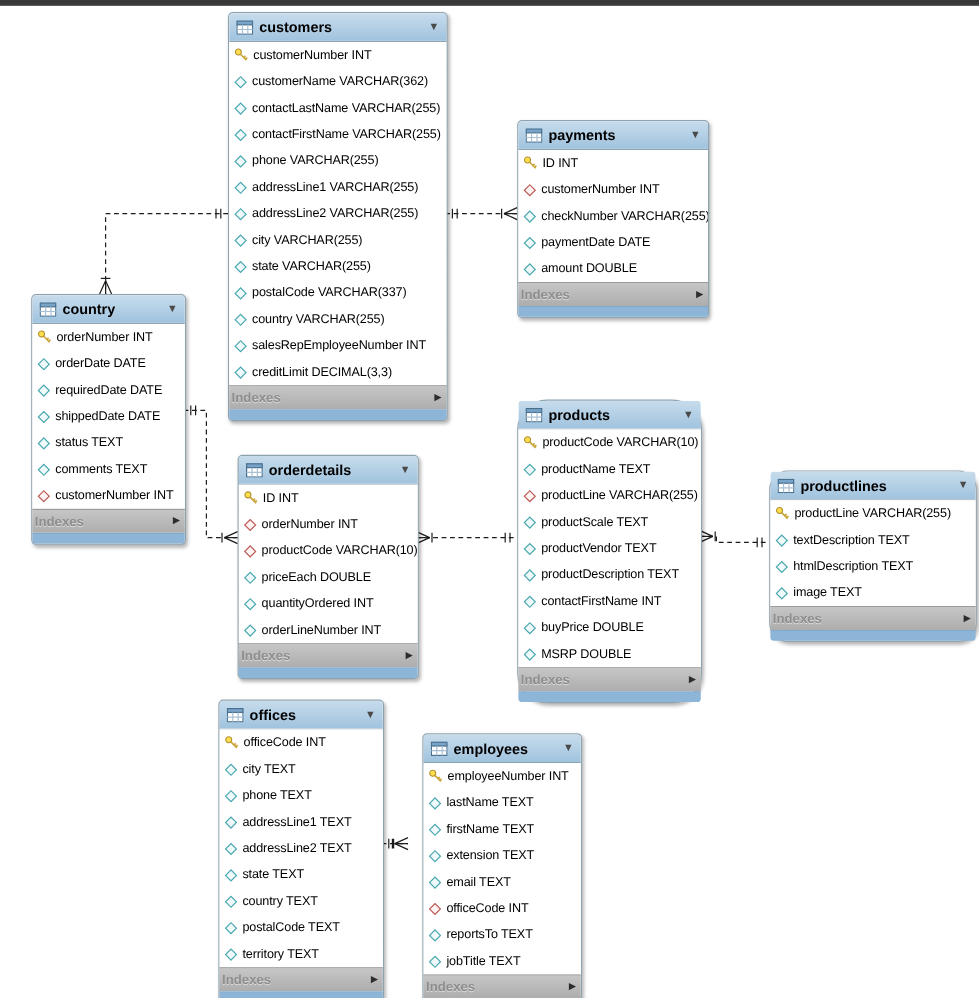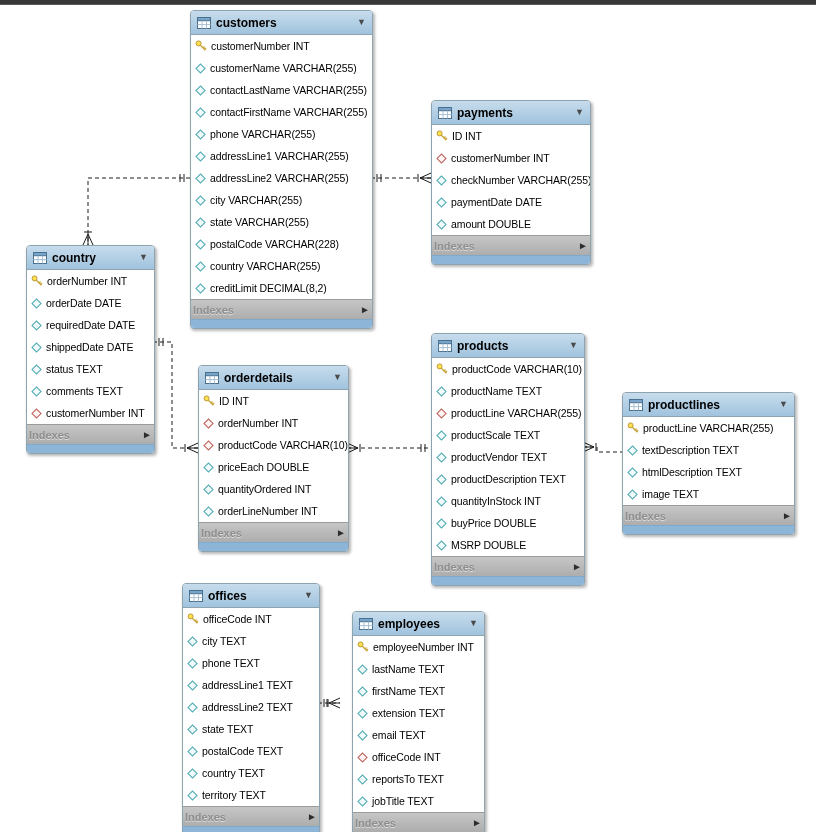--- a/index.html
+++ b/index.html
@@ -111,21 +111,21 @@
             </svg>
           </span>
           <span>customerNumber INT</span>
         </div>
         <div class="tbl-row">
           <span class="icon">
             <svg width="11" height="11" viewBox="0 0 11 11">
               <rect x="2.3" y="2.3" width="6.4" height="6.4" transform="rotate(45 5.5 5.5)" fill="#f0fafa" stroke="#49a8b0" stroke-width="1"></rect>
             </svg>
           </span>
-          <span>customerName VARCHAR(255)</span>
+          <span>customerName VARCHAR(362)</span>
         </div>
         <div class="tbl-row">
           <span class="icon">
             <svg width="11" height="11" viewBox="0 0 11 11">
               <rect x="2.3" y="2.3" width="6.4" height="6.4" transform="rotate(45 5.5 5.5)" fill="#f0fafa" stroke="#49a8b0" stroke-width="1"></rect>
             </svg>
           </span>
           <span>contactLastName VARCHAR(255)</span>
         </div>
         <div class="tbl-row">
@@ -175,37 +175,45 @@
             </svg>
           </span>
           <span>state VARCHAR(255)</span>
         </div>
         <div class="tbl-row">
           <span class="icon">
             <svg width="11" height="11" viewBox="0 0 11 11">
               <rect x="2.3" y="2.3" width="6.4" height="6.4" transform="rotate(45 5.5 5.5)" fill="#f0fafa" stroke="#49a8b0" stroke-width="1"></rect>
             </svg>
           </span>
-          <span>postalCode VARCHAR(228)</span>
+          <span>postalCode VARCHAR(337)</span>
         </div>
         <div class="tbl-row">
           <span class="icon">
             <svg width="11" height="11" viewBox="0 0 11 11">
               <rect x="2.3" y="2.3" width="6.4" height="6.4" transform="rotate(45 5.5 5.5)" fill="#f0fafa" stroke="#49a8b0" stroke-width="1"></rect>
             </svg>
           </span>
           <span>country VARCHAR(255)</span>
         </div>
         <div class="tbl-row">
           <span class="icon">
             <svg width="11" height="11" viewBox="0 0 11 11">
               <rect x="2.3" y="2.3" width="6.4" height="6.4" transform="rotate(45 5.5 5.5)" fill="#f0fafa" stroke="#49a8b0" stroke-width="1"></rect>
             </svg>
           </span>
-          <span>creditLimit DECIMAL(8,2)</span>
+          <span>salesRepEmployeeNumber INT</span>
+        </div>
+        <div class="tbl-row">
+          <span class="icon">
+            <svg width="11" height="11" viewBox="0 0 11 11">
+              <rect x="2.3" y="2.3" width="6.4" height="6.4" transform="rotate(45 5.5 5.5)" fill="#f0fafa" stroke="#49a8b0" stroke-width="1"></rect>
+            </svg>
+          </span>
+          <span>creditLimit DECIMAL(3,3)</span>
         </div>
         <div class="tbl-footer">
           <span>Indexes</span>
           <span class="expand">►</span>
         </div>
         <div class="tbl-bottom"></div>
       </div>
       <div class="db-table" style="left: 431px; top: 100px; width: 158px;">
         <div class="tbl-header">
           <span class="icon">
@@ -345,21 +353,21 @@
             </svg>
           </span>
           <span>customerNumber INT</span>
         </div>
         <div class="tbl-footer">
           <span>Indexes</span>
           <span class="expand">►</span>
         </div>
         <div class="tbl-bottom"></div>
       </div>
-      <div class="db-table" style="left: 198px; top: 365px; width: 149px; text-align: right;">
+      <div class="db-table" style="left: 198px; top: 379px; width: 149px; text-align: right;">
         <div class="tbl-header">
           <span class="icon">
             <svg width="14" height="12" viewBox="0 0 14 12">
               <rect x="0.5" y="0.5" width="13" height="11" fill="#ffffff" stroke="#49708f"></rect>
               <rect x="0.5" y="0.5" width="13" height="3.2" fill="#79a4c9" stroke="#49708f"></rect>
               <line x1="5" y1="3.7" x2="5" y2="11.5" stroke="#a9c0d4"></line>
               <line x1="9.5" y1="3.7" x2="9.5" y2="11.5" stroke="#a9c0d4"></line>
               <line x1="0.5" y1="7.6" x2="13.5" y2="7.6" stroke="#a9c0d4"></line>
             </svg>
           </span>
@@ -418,21 +426,21 @@
             </svg>
           </span>
           <span>orderLineNumber INT</span>
         </div>
         <div class="tbl-footer">
           <span>Indexes</span>
           <span class="expand">►</span>
         </div>
         <div class="tbl-bottom"></div>
       </div>
-      <div class="db-table" style="left: 431px; top: 333px; width: 152px;">
+      <div class="db-table" style="left: 431px; top: 333px; width: 152px; border-radius: 25px;">
         <div class="tbl-header">
           <span class="icon">
             <svg width="14" height="12" viewBox="0 0 14 12">
               <rect x="0.5" y="0.5" width="13" height="11" fill="#ffffff" stroke="#49708f"></rect>
               <rect x="0.5" y="0.5" width="13" height="3.2" fill="#79a4c9" stroke="#49708f"></rect>
               <line x1="5" y1="3.7" x2="5" y2="11.5" stroke="#a9c0d4"></line>
               <line x1="9.5" y1="3.7" x2="9.5" y2="11.5" stroke="#a9c0d4"></line>
               <line x1="0.5" y1="7.6" x2="13.5" y2="7.6" stroke="#a9c0d4"></line>
             </svg>
           </span>
@@ -491,21 +499,21 @@
             </svg>
           </span>
           <span>productDescription TEXT</span>
         </div>
         <div class="tbl-row">
           <span class="icon">
             <svg width="11" height="11" viewBox="0 0 11 11">
               <rect x="2.3" y="2.3" width="6.4" height="6.4" transform="rotate(45 5.5 5.5)" fill="#f0fafa" stroke="#49a8b0" stroke-width="1"></rect>
             </svg>
           </span>
-          <span>quantityInStock INT</span>
+          <span>contactFirstName INT</span>
         </div>
         <div class="tbl-row">
           <span class="icon">
             <svg width="11" height="11" viewBox="0 0 11 11">
               <rect x="2.3" y="2.3" width="6.4" height="6.4" transform="rotate(45 5.5 5.5)" fill="#f0fafa" stroke="#49a8b0" stroke-width="1"></rect>
             </svg>
           </span>
           <span>buyPrice DOUBLE</span>
         </div>
         <div class="tbl-row">
@@ -515,21 +523,21 @@
             </svg>
           </span>
           <span>MSRP DOUBLE</span>
         </div>
         <div class="tbl-footer">
           <span>Indexes</span>
           <span class="expand">►</span>
         </div>
         <div class="tbl-bottom"></div>
       </div>
-      <div class="db-table" style="left: 622px; top: 392px; width: 171px;">
+      <div class="db-table" style="left: 641px; top: 392px; width: 171px; border-radius: 16px;">
         <div class="tbl-header">
           <span class="icon">
             <svg width="14" height="12" viewBox="0 0 14 12">
               <rect x="0.5" y="0.5" width="13" height="11" fill="#ffffff" stroke="#49708f"></rect>
               <rect x="0.5" y="0.5" width="13" height="3.2" fill="#79a4c9" stroke="#49708f"></rect>
               <line x1="5" y1="3.7" x2="5" y2="11.5" stroke="#a9c0d4"></line>
               <line x1="9.5" y1="3.7" x2="9.5" y2="11.5" stroke="#a9c0d4"></line>
               <line x1="0.5" y1="7.6" x2="13.5" y2="7.6" stroke="#a9c0d4"></line>
             </svg>
           </span>
@@ -645,29 +653,29 @@
             </svg>
           </span>
           <span>state TEXT</span>
         </div>
         <div class="tbl-row">
           <span class="icon">
             <svg width="11" height="11" viewBox="0 0 11 11">
               <rect x="2.3" y="2.3" width="6.4" height="6.4" transform="rotate(45 5.5 5.5)" fill="#f0fafa" stroke="#49a8b0" stroke-width="1"></rect>
             </svg>
           </span>
+          <span>country TEXT</span>
+        </div>
+        <div class="tbl-row">
+          <span class="icon">
+            <svg width="11" height="11" viewBox="0 0 11 11">
+              <rect x="2.3" y="2.3" width="6.4" height="6.4" transform="rotate(45 5.5 5.5)" fill="#f0fafa" stroke="#49a8b0" stroke-width="1"></rect>
+            </svg>
+          </span>
           <span>postalCode TEXT</span>
-        </div>
-        <div class="tbl-row">
-          <span class="icon">
-            <svg width="11" height="11" viewBox="0 0 11 11">
-              <rect x="2.3" y="2.3" width="6.4" height="6.4" transform="rotate(45 5.5 5.5)" fill="#f0fafa" stroke="#49a8b0" stroke-width="1"></rect>
-            </svg>
-          </span>
-          <span>country TEXT</span>
         </div>
         <div class="tbl-row">
           <span class="icon">
             <svg width="11" height="11" viewBox="0 0 11 11">
               <rect x="2.3" y="2.3" width="6.4" height="6.4" transform="rotate(45 5.5 5.5)" fill="#f0fafa" stroke="#49a8b0" stroke-width="1"></rect>
             </svg>
           </span>
           <span>territory TEXT</span>
         </div>
         <div class="tbl-footer">

